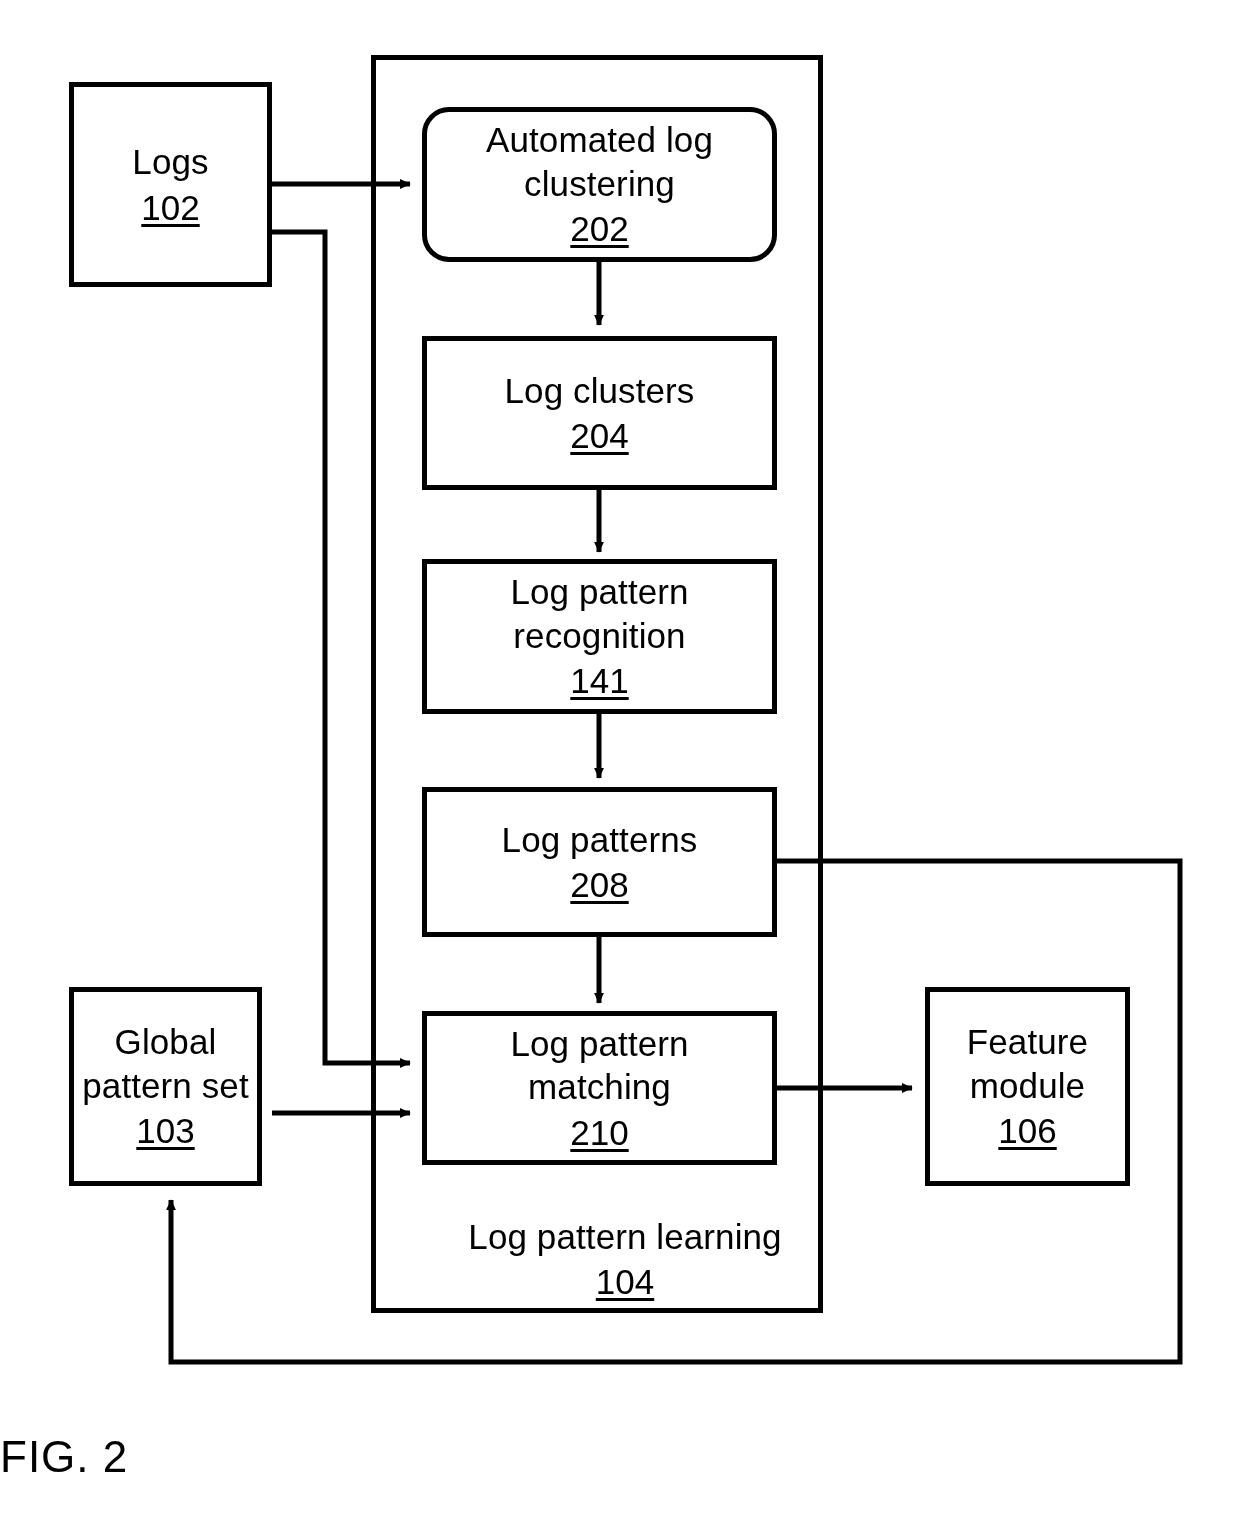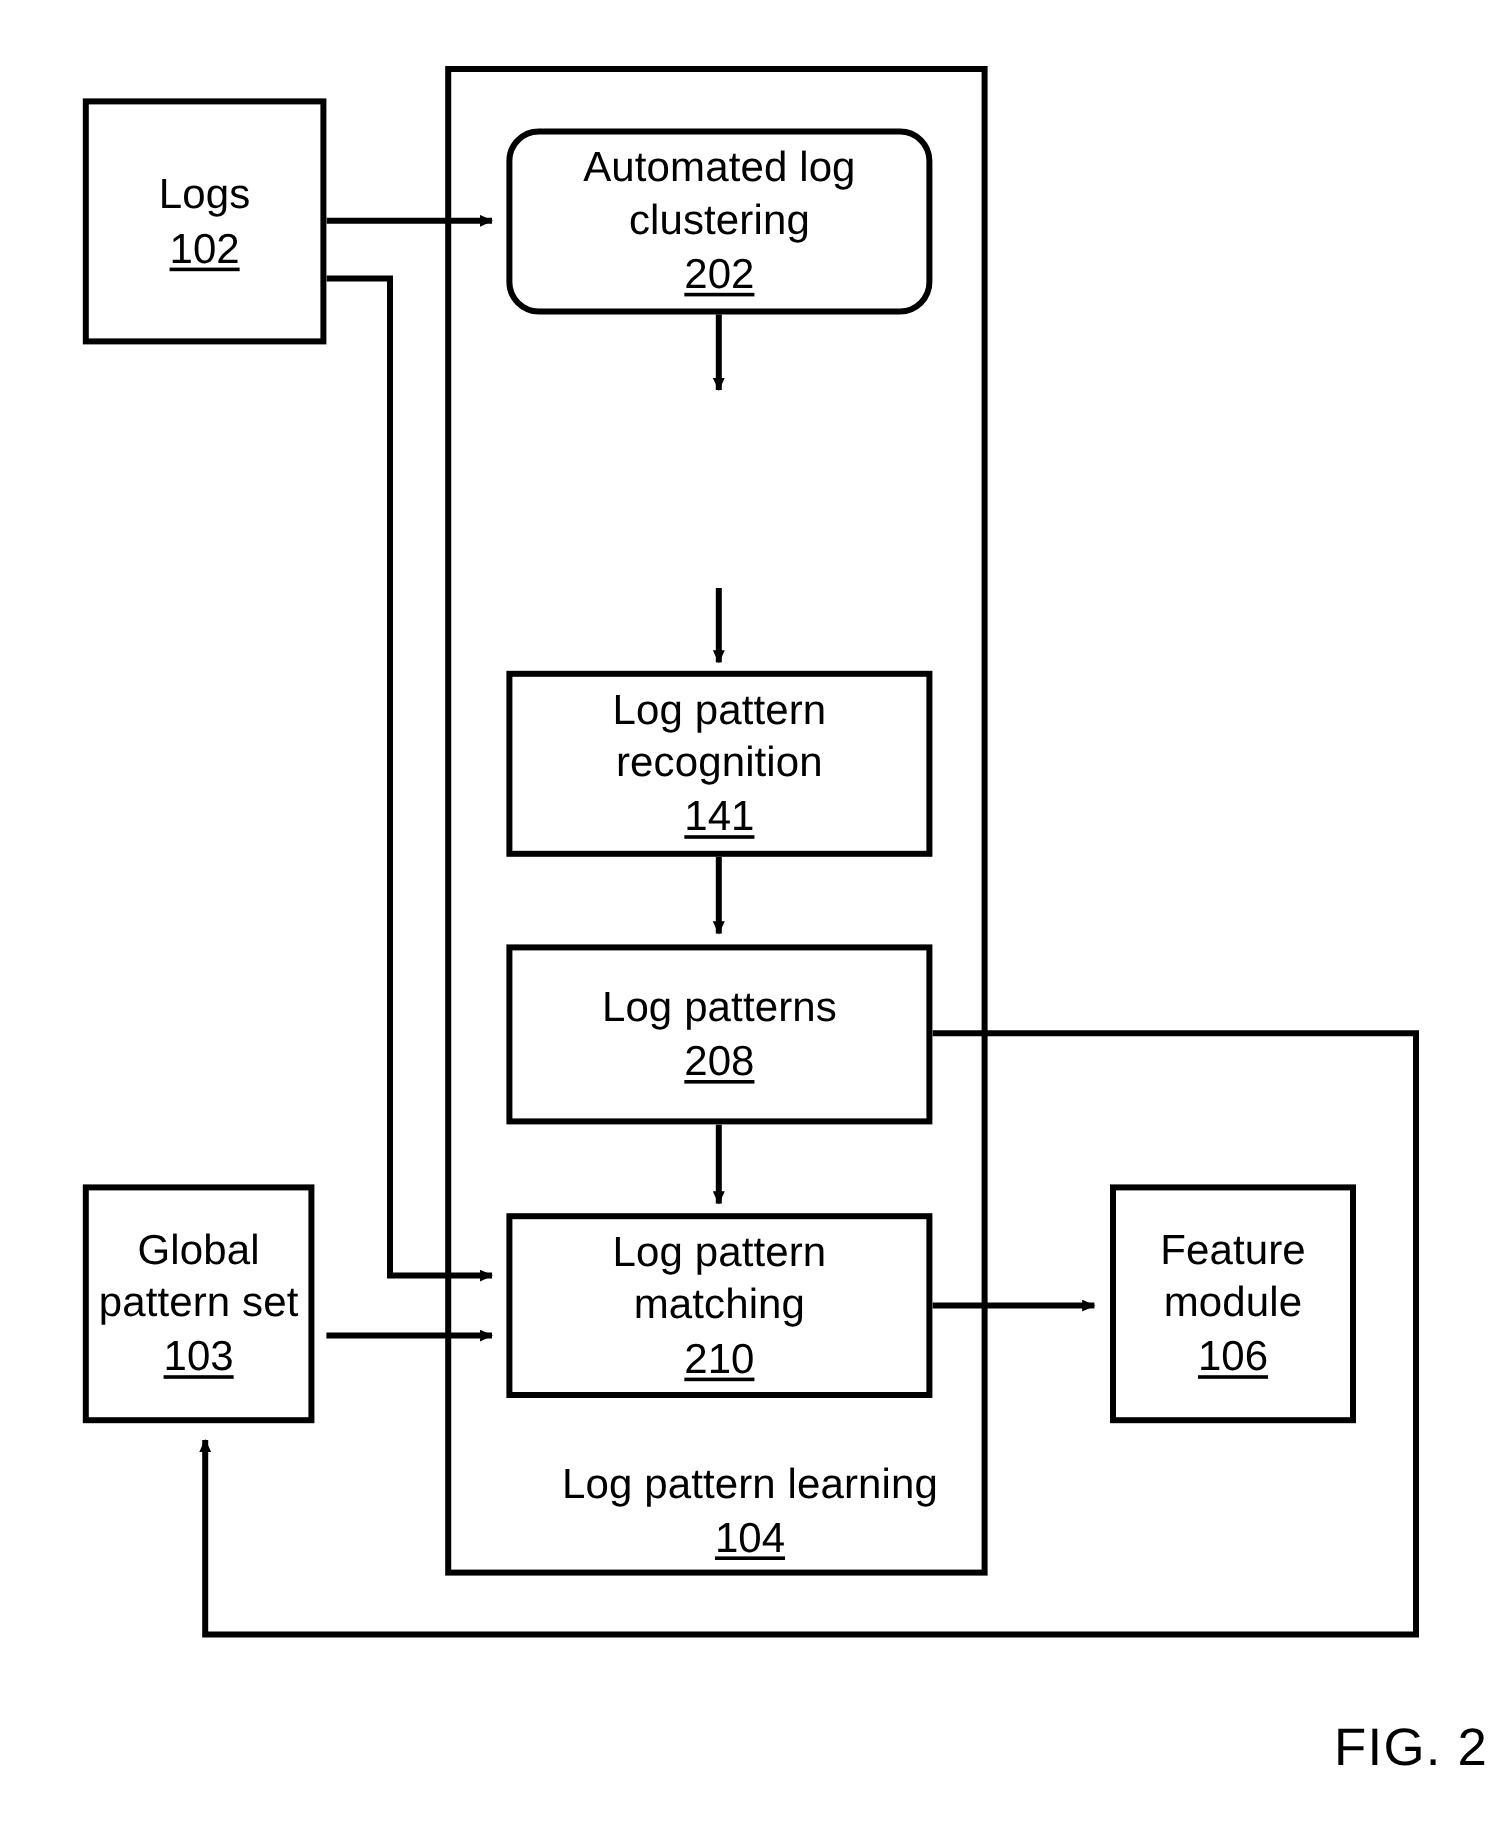--- a/index.html
+++ b/index.html
@@ -59,21 +59,21 @@
   .container-caption {
     position: absolute;
     text-align: center;
     line-height: 1.24;
     margin-left: 28px;
   }
   .container-caption .node-label { font-size: 35px; }
   .container-caption .node-ref { font-size: 35px; }
   .fig-caption {
     position: absolute;
-    text-align: right;
+    text-align: left;
     font-size: 44px;
     letter-spacing: 1px;
   }
 </style>
 </head>
 <body>
 
 <div id="figure-root">
 
   <svg id="figure-svg" viewBox="0 0 1240 1519">
@@ -121,20 +121,24 @@
 pattern set</div>
     <div class="node-ref">103</div>
   </div>
 
   <div class="node-box" style="left:422px; top:107px; width:355px; height:155px;border-radius:27px;">
     <div class="node-label">Automated log
 clustering</div>
     <div class="node-ref">202</div>
   </div>
 
+  <div class="node-box" style="left:422px; top:336px; width:355px; height:154px;">
+    <div class="node-label">Log clusters</div>
+    <div class="node-ref">204</div>
+  </div>
 
   <div class="node-box" style="left:422px; top:559px; width:355px; height:155px;">
     <div class="node-label">Log pattern
 recognition</div>
     <div class="node-ref">141</div>
   </div>
 
   <div class="node-box" style="left:422px; top:787px; width:355px; height:150px;">
     <div class="node-label">Log patterns</div>
     <div class="node-ref">208</div>

